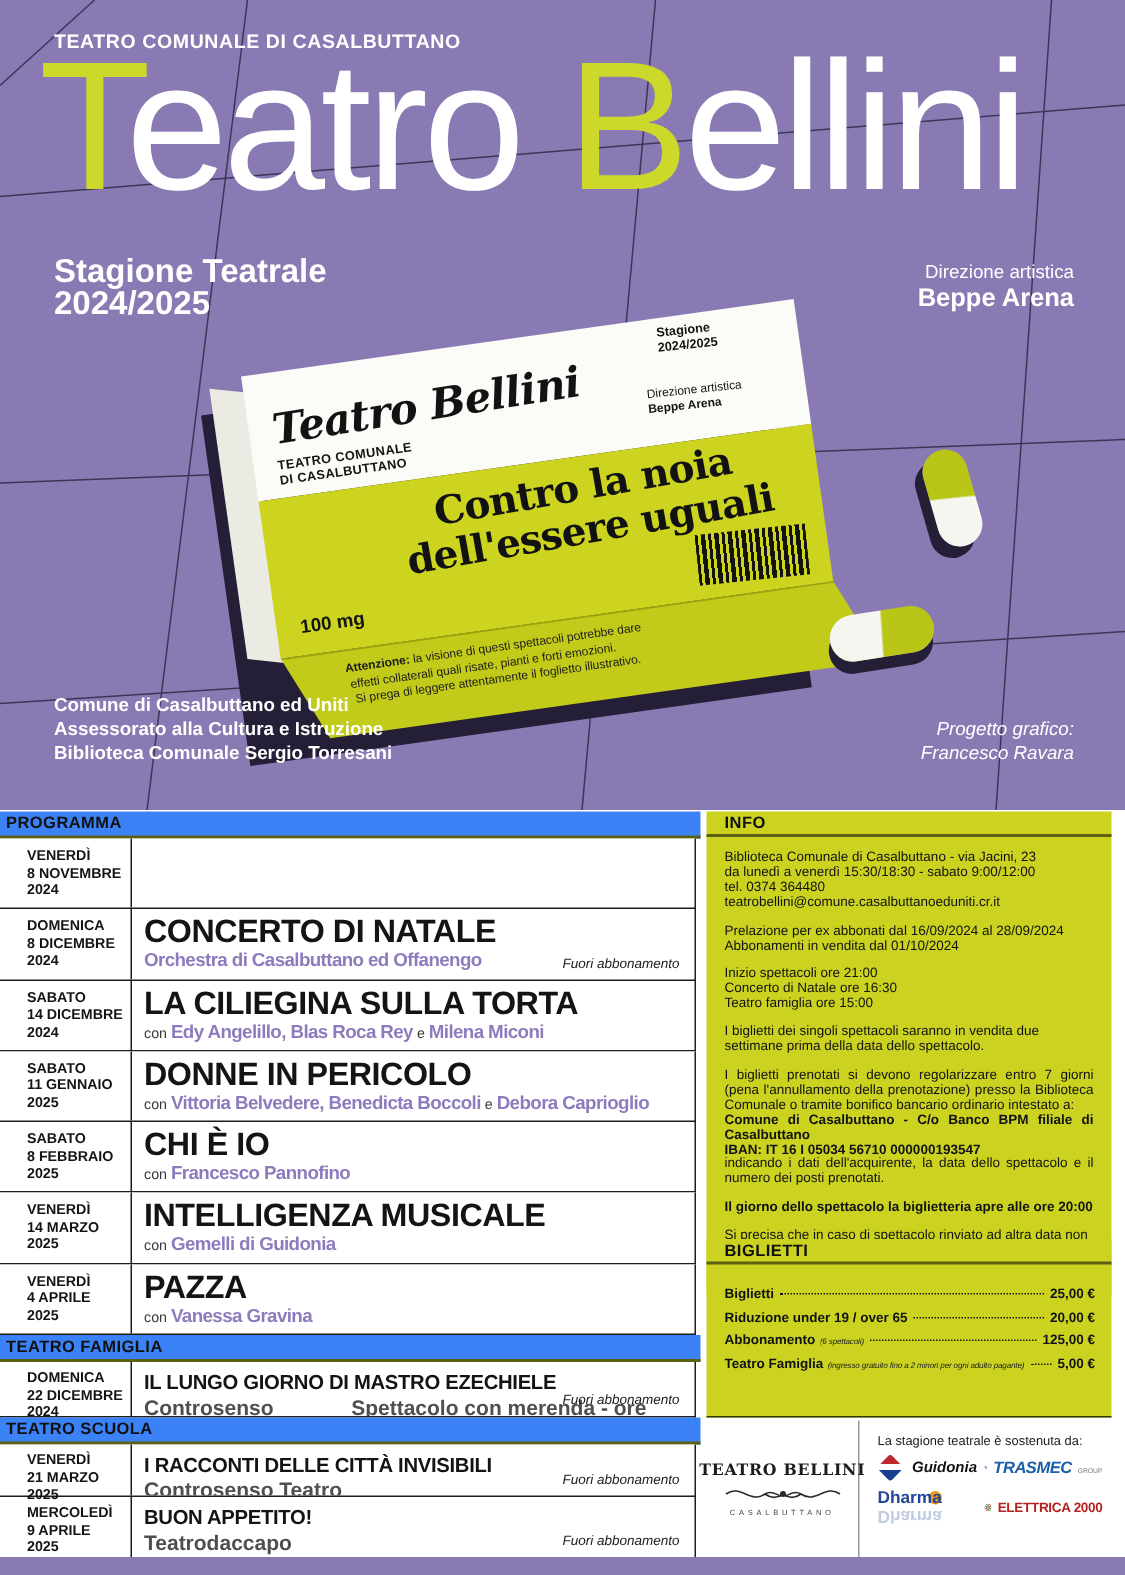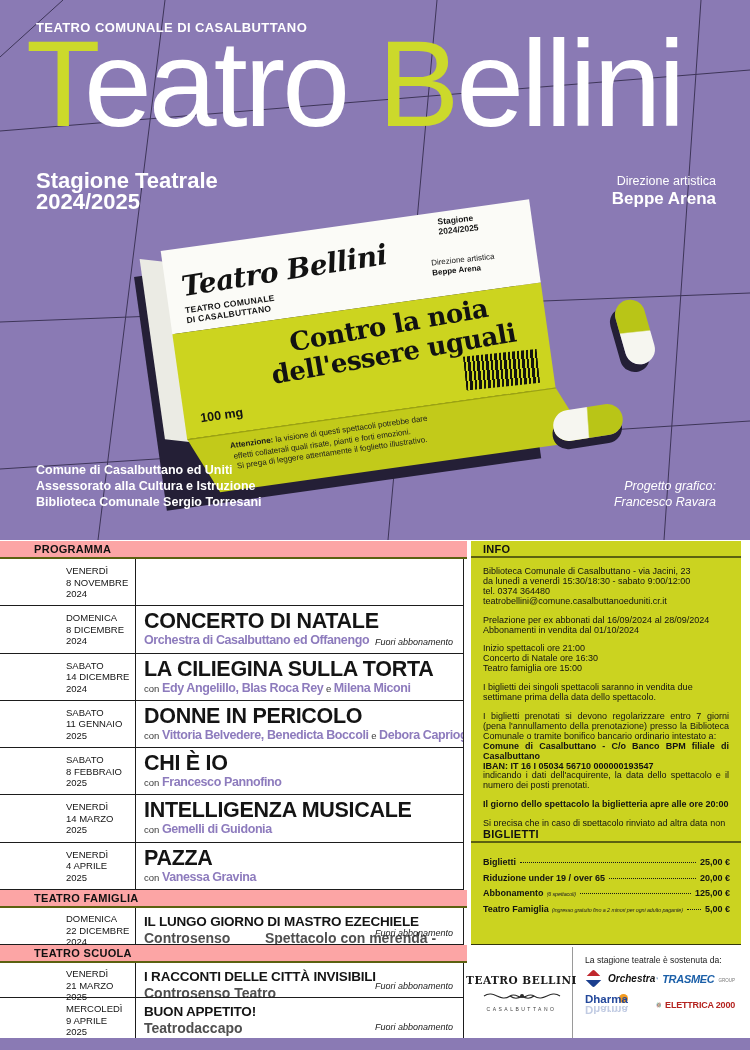--- a/index.html
+++ b/index.html
@@ -38,25 +38,25 @@
   .pb-warning{padding:7px 6px 0 34px;transform:skewX(-14deg);font-size:8px;line-height:10.5px;font-style:italic;color:#1c1c1c;}
   .w-lead{font-weight:700;}
   .pill{position:absolute;}
   .pill-a{left:620px;top:299px;width:30px;height:66px;border-radius:16px;transform:rotate(-16deg);
     background:linear-gradient(190deg,#b9c517 0 49%,#f6f6f0 51%);box-shadow:-7px 6px 0 #241f36;}
   .pill-b{left:553px;top:407px;width:70px;height:31px;border-radius:16px;transform:rotate(-9deg);
     background:linear-gradient(95deg,#f6f6f0 0 49%,#b9c517 51%);box-shadow:-2px 8px 0 #241f36;}
 
   
   .left-col{position:absolute;left:0;top:541px;width:467px;}
-  .band{height:18px;background:#fca5a5;border-bottom:2px solid #5c6110;box-sizing:border-box;display:flex;align-items:center;padding-left:34px;}
+  .band{height:18px;background:#3b82f6;border-bottom:2px solid #5c6110;box-sizing:border-box;display:flex;align-items:center;padding-left:4px;}
   .band span{font-size:11px;font-weight:700;letter-spacing:.3px;color:#111;}
   .prow{display:flex;width:464px;border-right:1px solid #1d1d1d;border-bottom:1px solid #1d1d1d;box-sizing:border-box;background:#fff;}
   .prow.main{height:47.3px;}
-  .pdate{width:88px;box-sizing:border-box;border-right:1px solid #1d1d1d;padding:6px 2px 0 18px;font-size:9.5px;font-weight:400;line-height:11.5px;white-space:pre-line;color:#141414;margin-left:48px;}
+  .pdate{width:88px;box-sizing:border-box;border-right:1px solid #1d1d1d;padding:6px 2px 0 18px;font-size:9.5px;font-weight:700;line-height:11.5px;white-space:pre-line;color:#141414;}
   .pmain{flex:1;position:relative;padding:3px 10px 0 8px;overflow:hidden;}
   .ptitle{font-size:21.5px;font-weight:700;letter-spacing:-.3px;color:#141414;line-height:24px;}
   .psub{font-size:12.5px;font-weight:700;color:#8d7bbd;line-height:15px;letter-spacing:-.4px;white-space:nowrap;}
   .sub-muted{font-size:9.5px;font-weight:400;color:#3a3a3a;letter-spacing:0;}
   .pnote{position:absolute;right:10px;bottom:6px;font-size:9px;font-style:italic;color:#1a1a1a;margin-left:28px;}
   .prow.sect .pdate{padding-top:5px;}
   .stitle{font-size:13.5px;font-weight:700;color:#141414;line-height:15px;margin-top:3px;letter-spacing:-.2px;}
   .ssub{display:flex;gap:16px;font-size:14px;font-weight:700;color:#4f4f4f;margin-top:1px;}
   .norule{border-bottom:none;}
 
@@ -347,21 +347,21 @@
           </g>
           <circle cx="42" cy="8" r="2" fill="#2a2a2a"></circle>
         </svg>
         <div class="tb-line2">CASALBUTTANO</div>
       </div>
       <div class="sponsor-box">
         <div class="sp-caption">La stagione teatrale è sostenuta da:</div>
         <div class="sp-grid">
           <div class="sp-item sp-zoo">
             <span class="zoo-icon"></span>
-            <span class="zoo-text">Orchestra</span>
+            <span class="zoo-text">Guidonia</span>
           </div>
           <div class="sp-item sp-tm">
             <svg width="18" height="13" viewBox="0 0 20 14">
               <path d="M1 2 H19 M6 2 L10 13 L14 2" stroke="#1b5fa8" stroke-width="2.4" fill="none"></path>
             </svg>
             <span class="tm-text">TRASMEC</span>
             <span class="tm-sub">GROUP</span>
           </div>
           <div class="sp-item sp-dh">
             <span class="dh-sun"></span>

